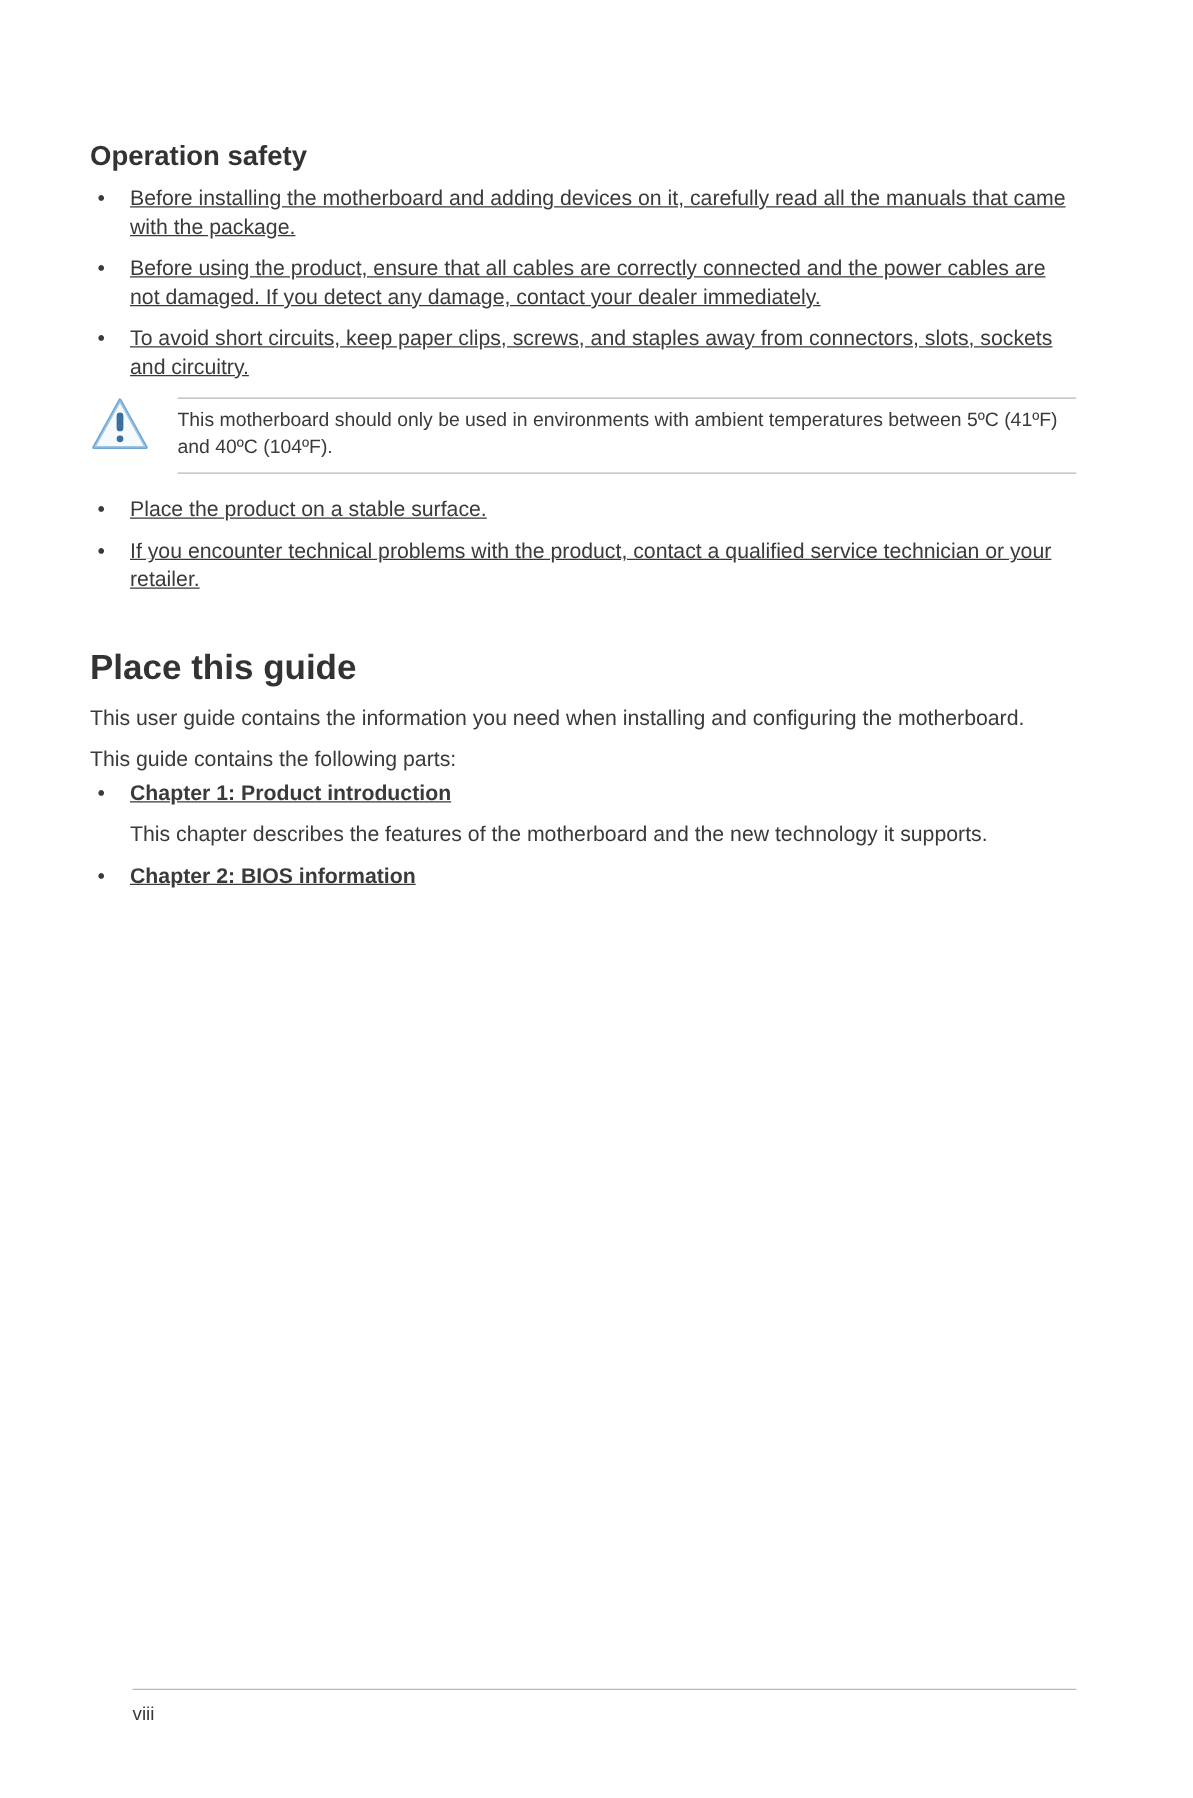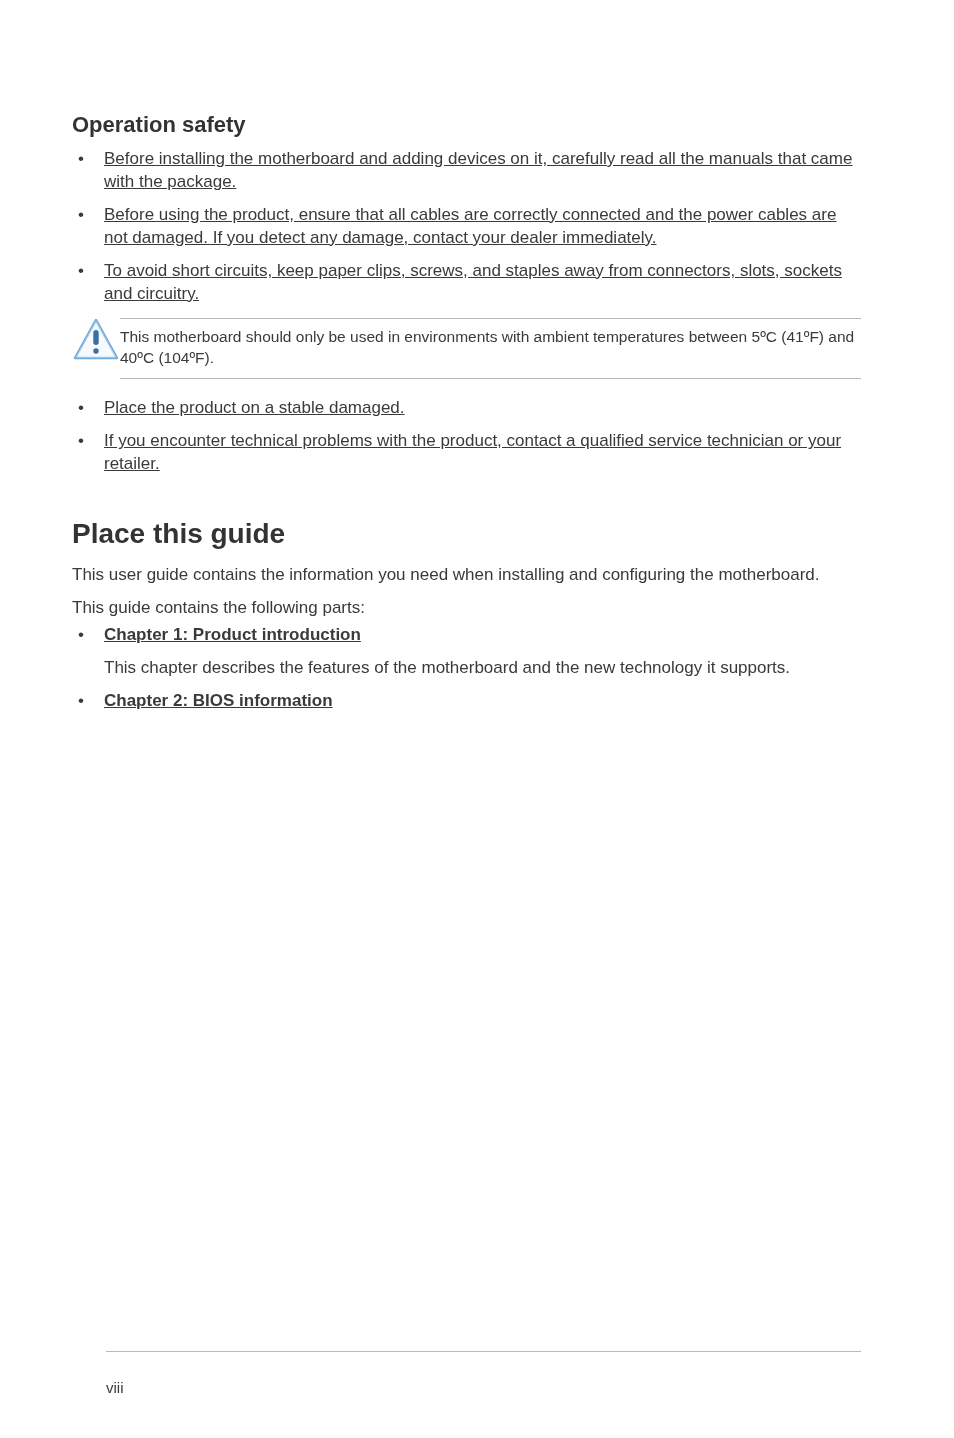--- a/index.html
+++ b/index.html
@@ -57,20 +57,21 @@
   .indent-para {
     padding-left: 32px;
     font-size: 17px;
     line-height: 1.35;
     margin-bottom: 10px;
   }
   .bold { font-weight: bold; }
   .callout {
     display: flex;
     align-items: flex-start;
+    gap: 22px;
     margin: 12px 0 18px 0;
   }
   .callout-icon {
     flex: 0 0 48px;
     display: flex;
     align-items: center;
     justify-content: center;
   }
   .callout-body {
     flex: 1;
@@ -84,21 +85,21 @@
   .footer-line {
     position: absolute;
     left: 106px;
     right: 93px;
     bottom: 86px;
     border-top: 1px solid #b8b8b8;
   }
   .page-num {
     position: absolute;
     left: 106px;
-    bottom: 42px;
+    bottom: 58px;
     font-size: 15px;
     color: #3a3a3a;
     text-align: center;
   }
 </style>
 </head>
 <body>
 
 <div class="content">
 
@@ -116,21 +117,21 @@
         <path d="M23 2 L44 40 L2 40 Z" fill="none" stroke="#6fa8d6" stroke-width="2.5" stroke-linejoin="round"></path>
         <path d="M23 2 L44 40 L2 40 Z" fill="#e8f2fa" fill-opacity="0.4"></path>
         <rect x="20.3" y="12" width="5.4" height="15" rx="2.7" fill="#3b6fa0"></rect>
         <circle cx="23" cy="33" r="2.7" fill="#3b6fa0"></circle>
       </svg>
     </div>
     <div class="callout-body">This motherboard should only be used in environments with ambient temperatures between 5ºC (41ºF) and 40ºC (104ºF).</div>
   </div>
 
   <ul class="bullets">
-    <li>Place the product on a stable damaged.</li>
+    <li>Place the product on a stable surface.</li>
     <li>If you encounter technical problems with the product, contact a qualified service technician or your retailer.</li>
   </ul>
 
   <div class="h1">Place this guide</div>
   <div class="body-text">This user guide contains the information you need when installing and configuring the motherboard.</div>
 
   <div class="body-text" style="margin-bottom:4px">This guide contains the following parts:</div>
 
   <ul class="bullets">
     <li>

